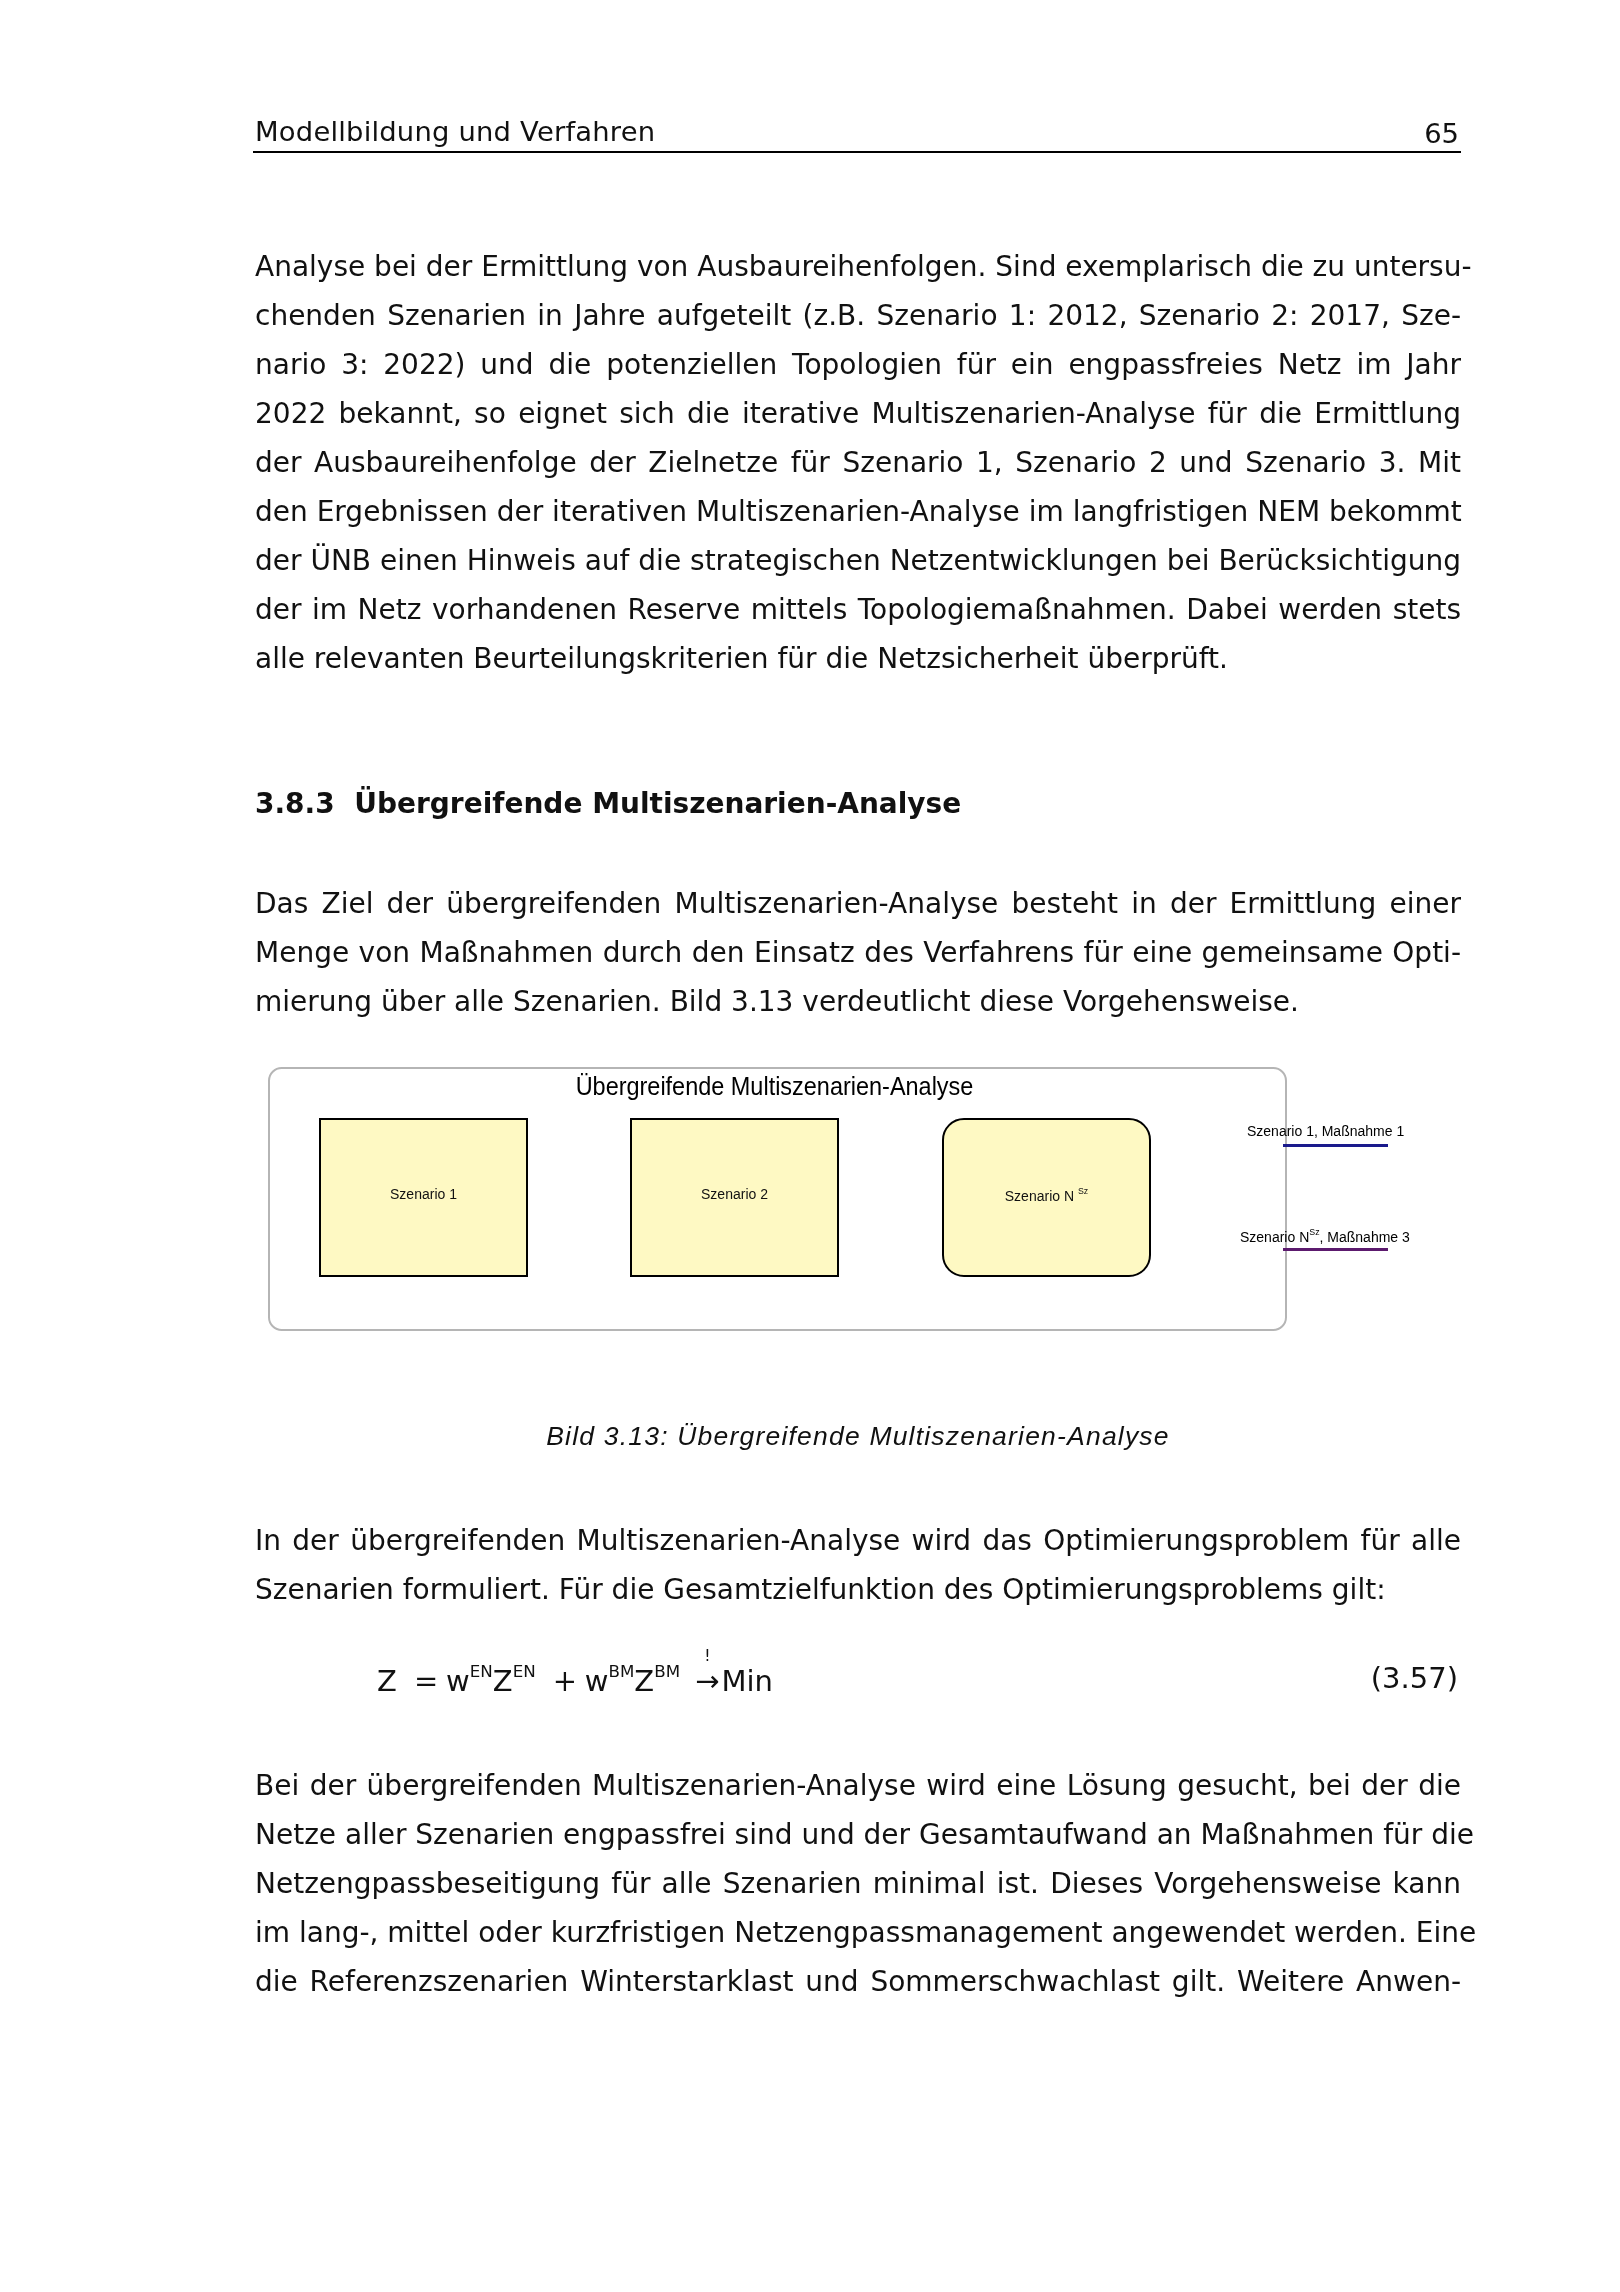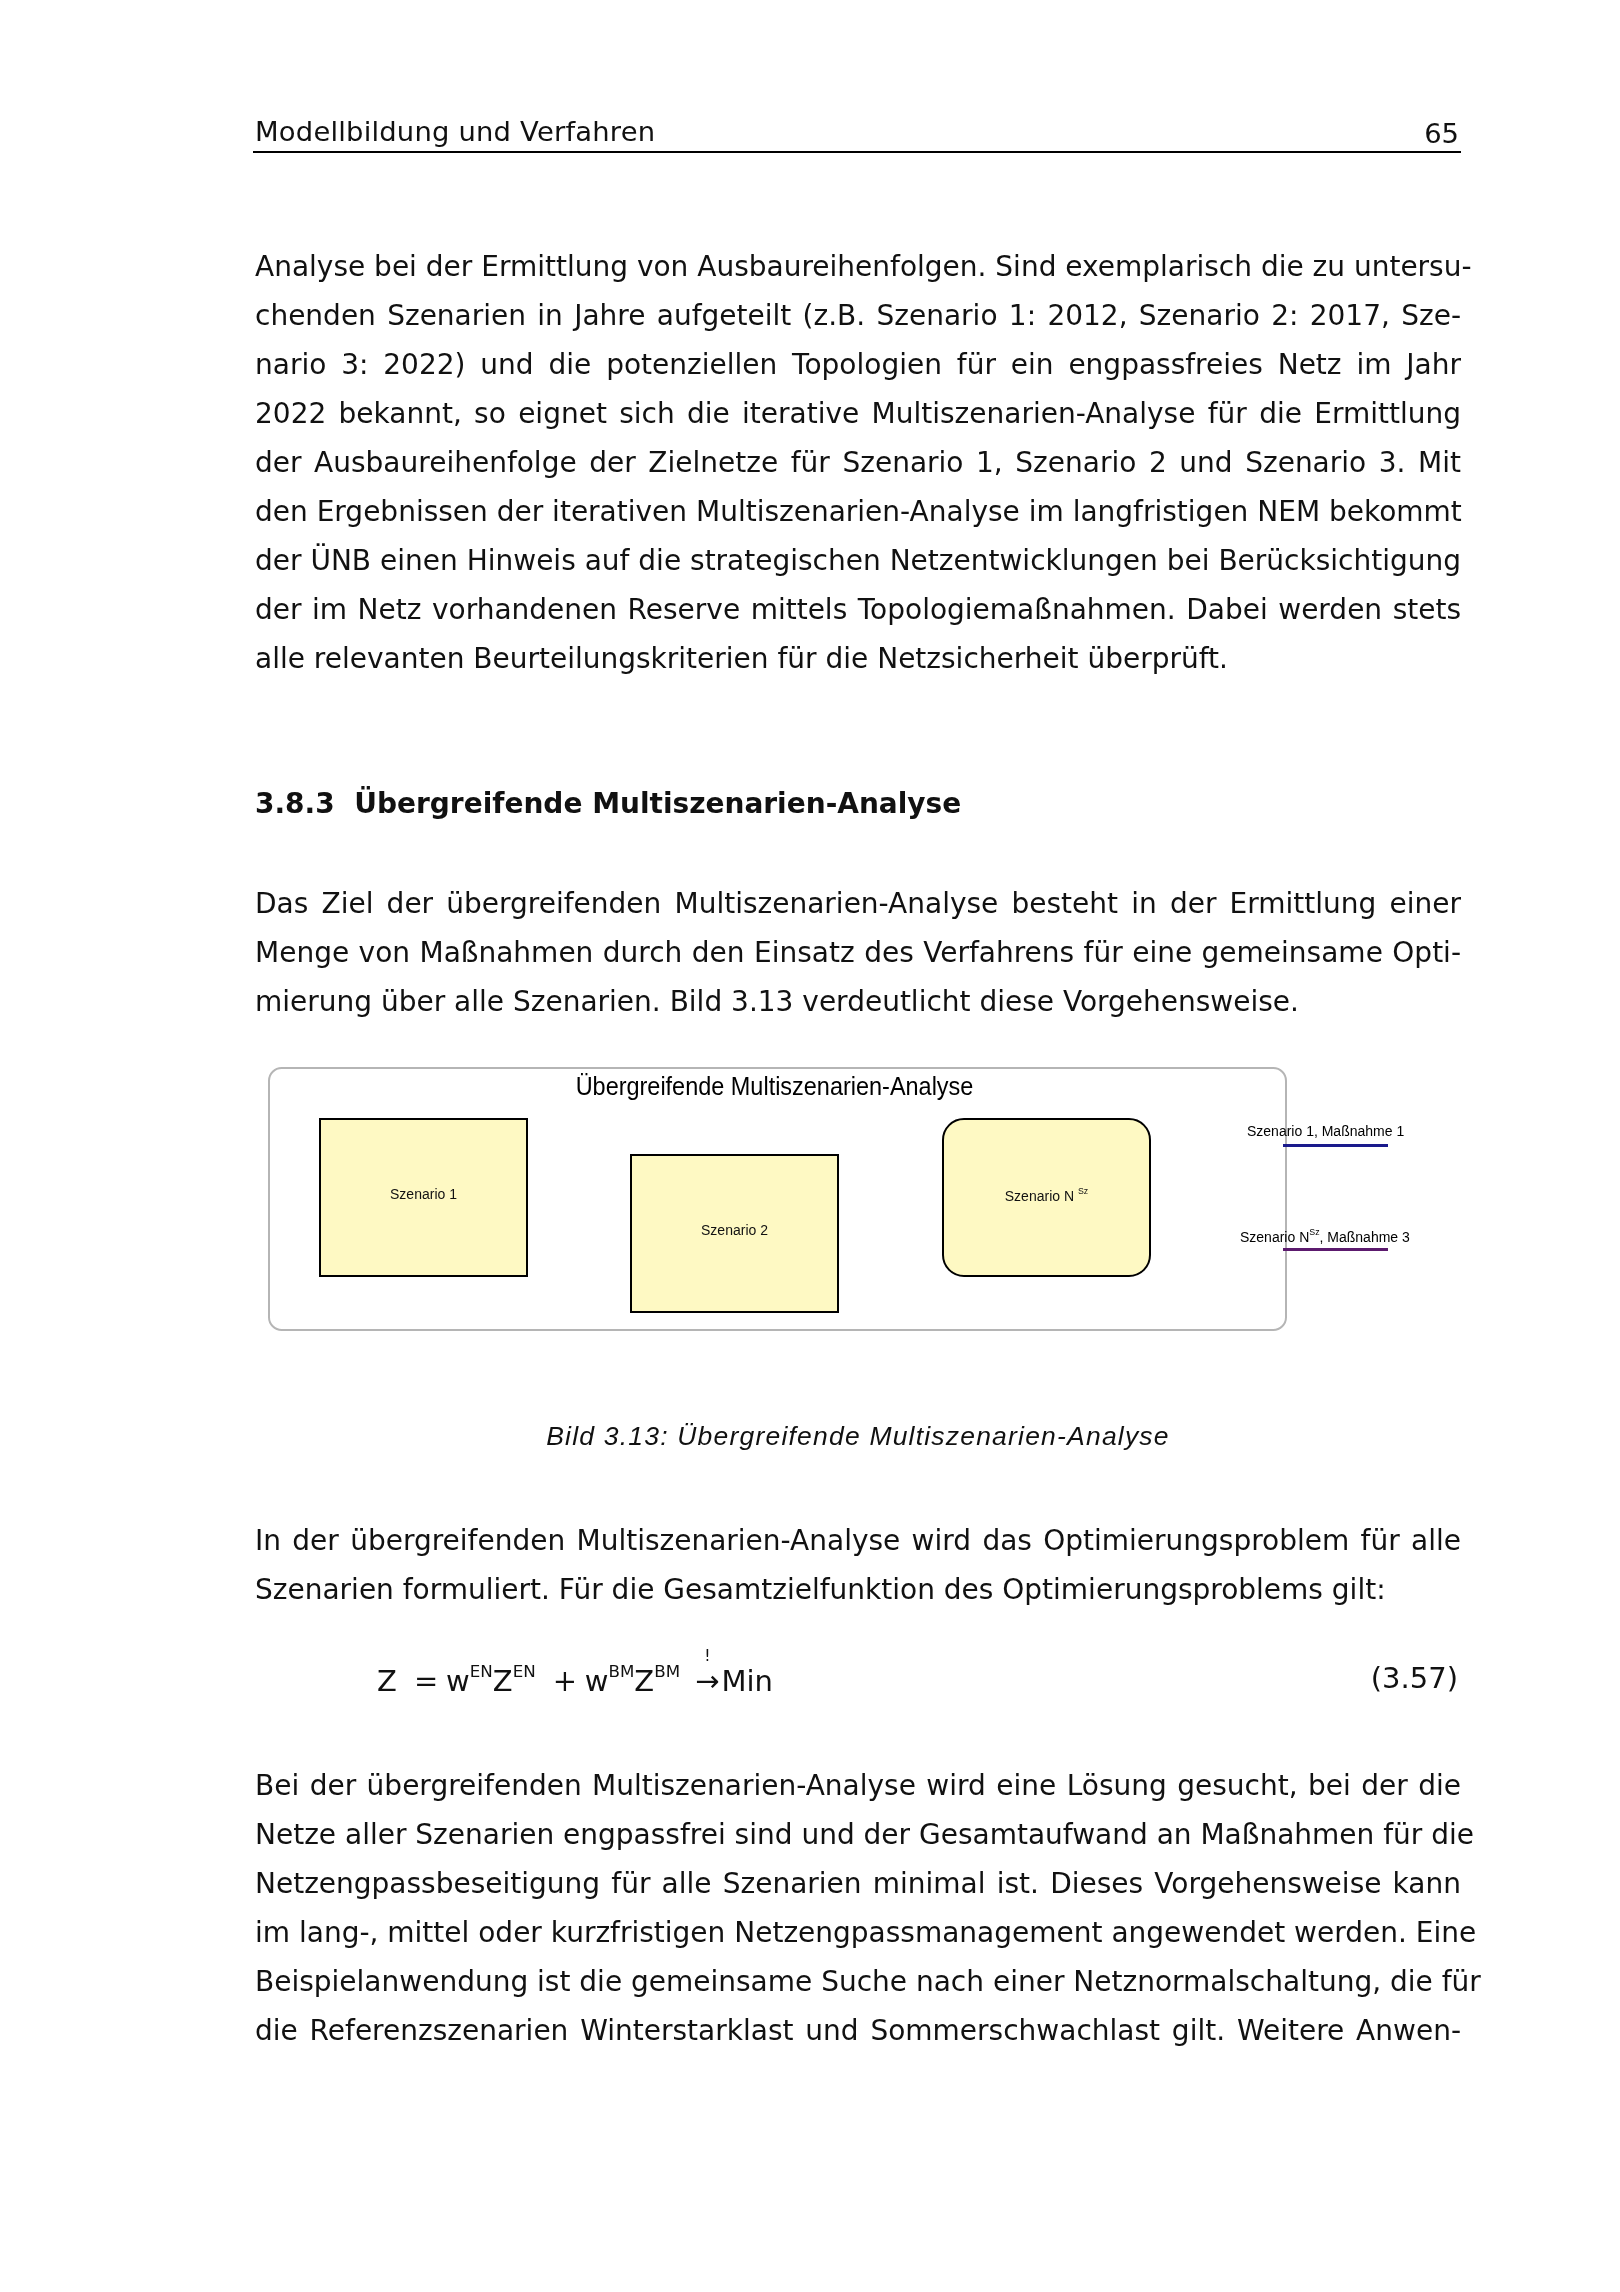--- a/index.html
+++ b/index.html
@@ -66,21 +66,21 @@
   <span class="ln last">mierung über alle Szenarien. Bild 3.13 verdeutlicht diese Vorgehensweise.</span>
 </div>
 
 <div class="figure">
   <div class="outer-box"></div>
   <div class="fig-title">Übergreifende Multiszenarien-Analyse</div>
 
   <div class="sbox" style="left:319px;">
     <div class="lbl"><span>Szenario 1</span></div>
   </div>
-  <div class="sbox" style="left:630px;margin-top:36px;">
+  <div class="sbox" style="left:630px;">
     <div class="lbl"><span>Szenario 2</span></div>
   </div>
   <div class="sbox" style="left:942px;border-radius:22px;">
     <div class="lbl"><span>Szenario N</span>&nbsp;<sup>Sz</sup></div>
   </div>
 
   <div class="legend-item" style="left:1247px; top:1123px;">
     <span>Szenario 1, Maßnahme 1</span>
   </div>
   <div class="legend-line" style="left:1283px; top:1144px; width:105px; background:#1a1a8c;"></div>
@@ -104,16 +104,15 @@
   <span class="op">+</span><span>w</span><sup>BM</sup><span>Z</span><sup>BM</sup>
   <span class="arrow-wrap"><span class="bang">!</span><span>→</span></span><span>Min</span>
 </div>
 <div class="eqno">(3.57)</div>
 
 <div class="para" style="top:1761px;">
   <span class="ln">Bei der übergreifenden Multiszenarien-Analyse wird eine Lösung gesucht, bei der die</span>
   <span class="ln">Netze aller Szenarien engpassfrei sind und der Gesamtaufwand an Maßnahmen für die</span>
   <span class="ln">Netzengpassbeseitigung für alle Szenarien minimal ist. Dieses Vorgehensweise kann</span>
   <span class="ln">im lang-, mittel oder kurzfristigen Netzengpassmanagement angewendet werden. Eine</span>
-  <span class="ln">Beispielanwendung ist die gemeinsame Suche nach einer Netznormalschaltung, die für</span>
   <span class="ln">die Referenzszenarien Winterstarklast und Sommerschwachlast gilt. Weitere Anwen-</span>
 </div>
 
 
 </body></html>

